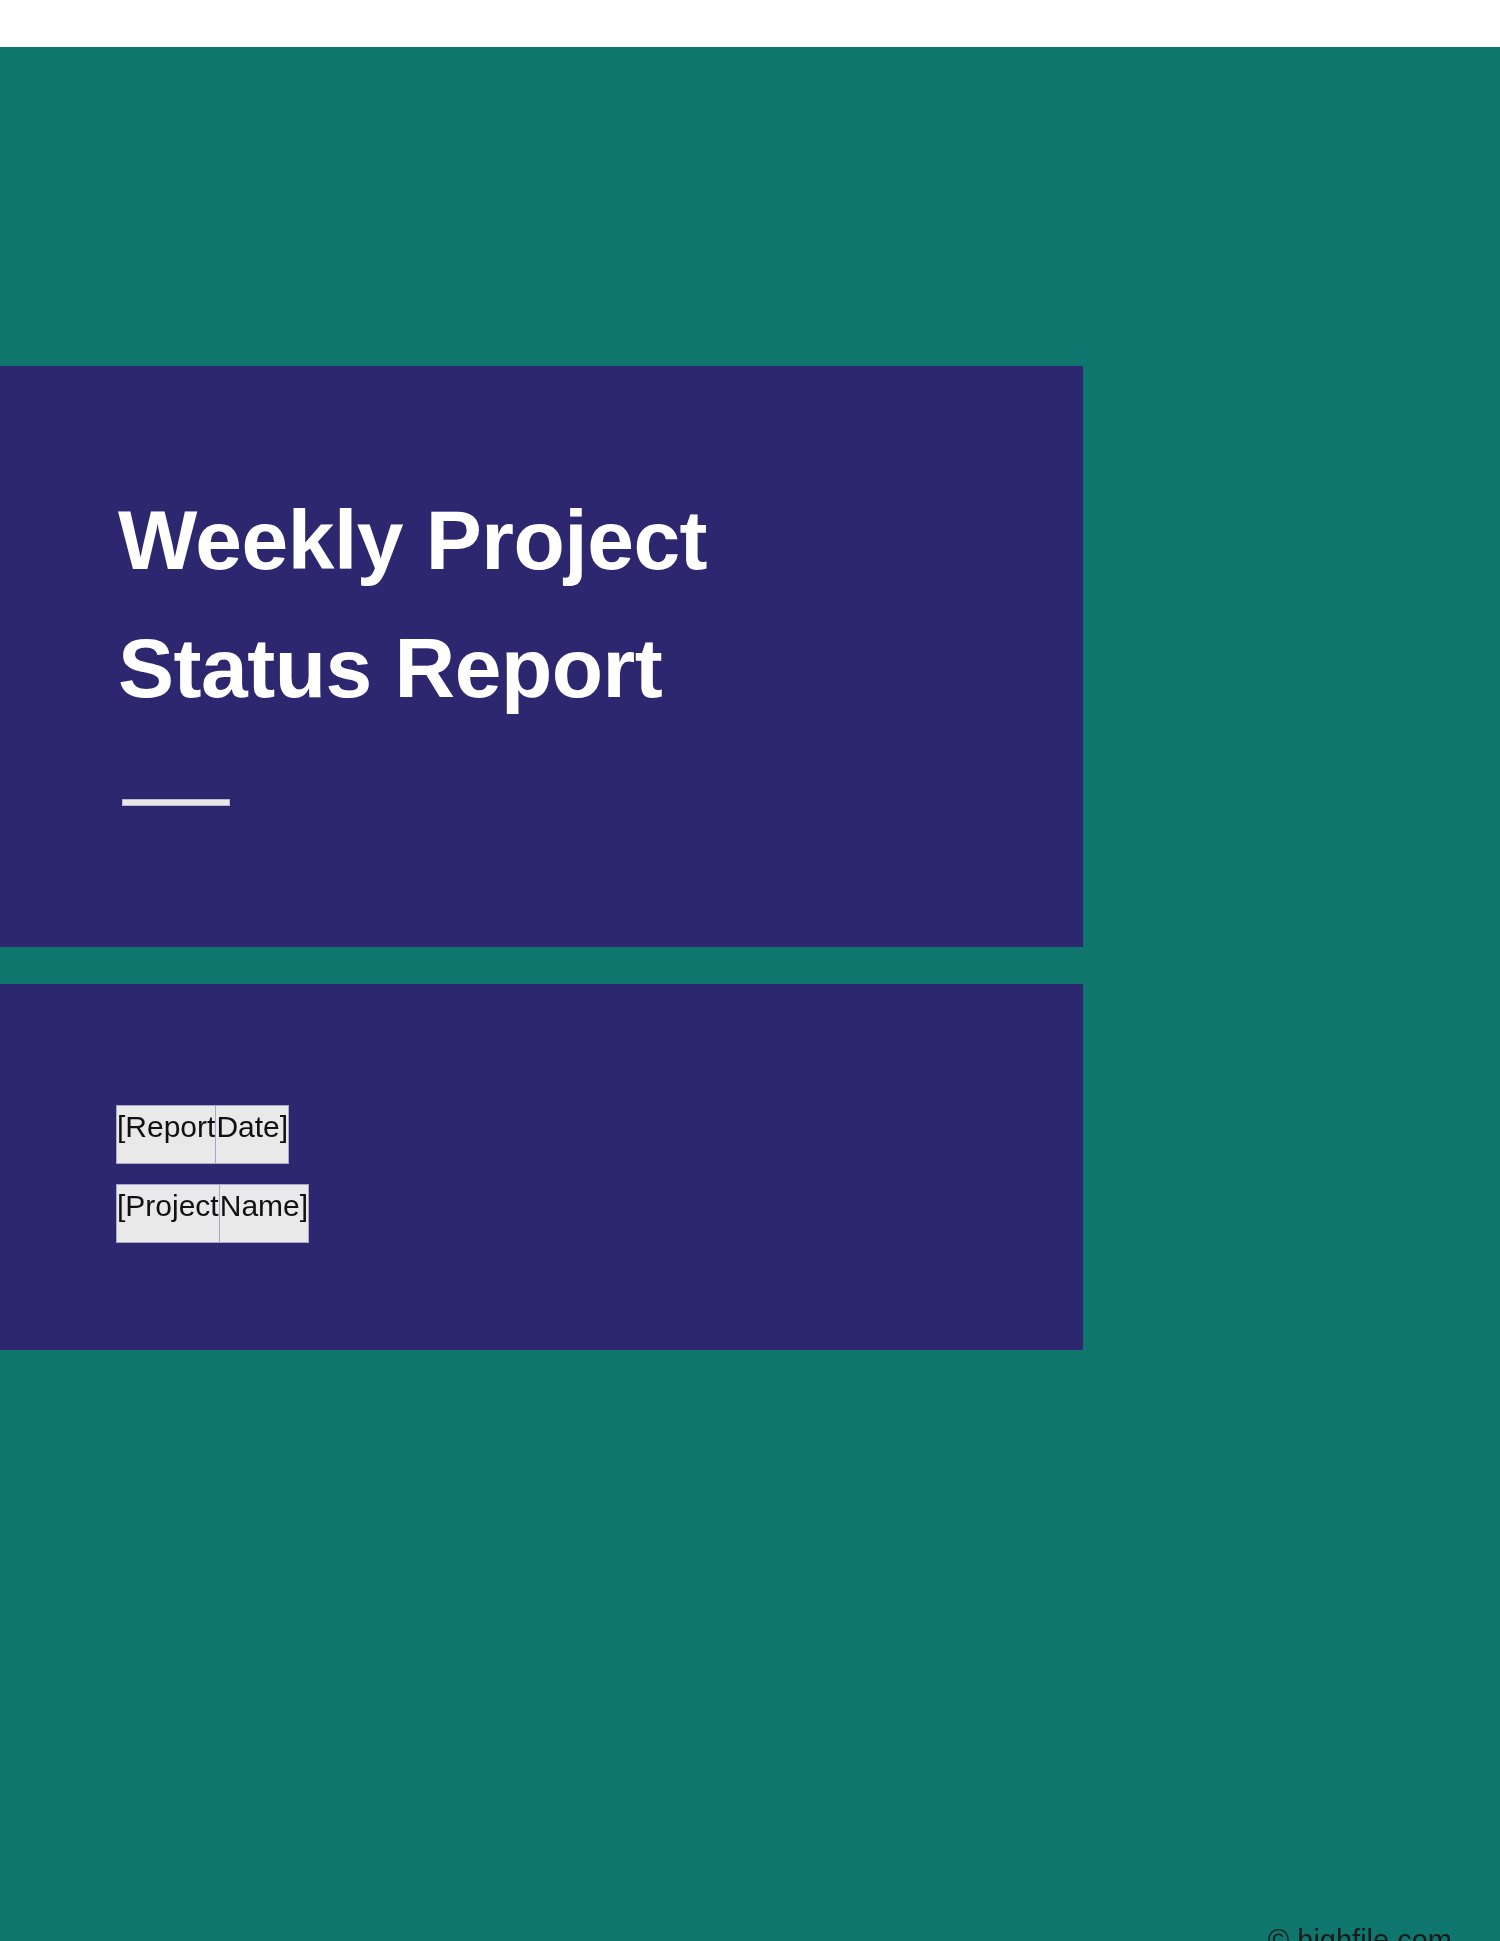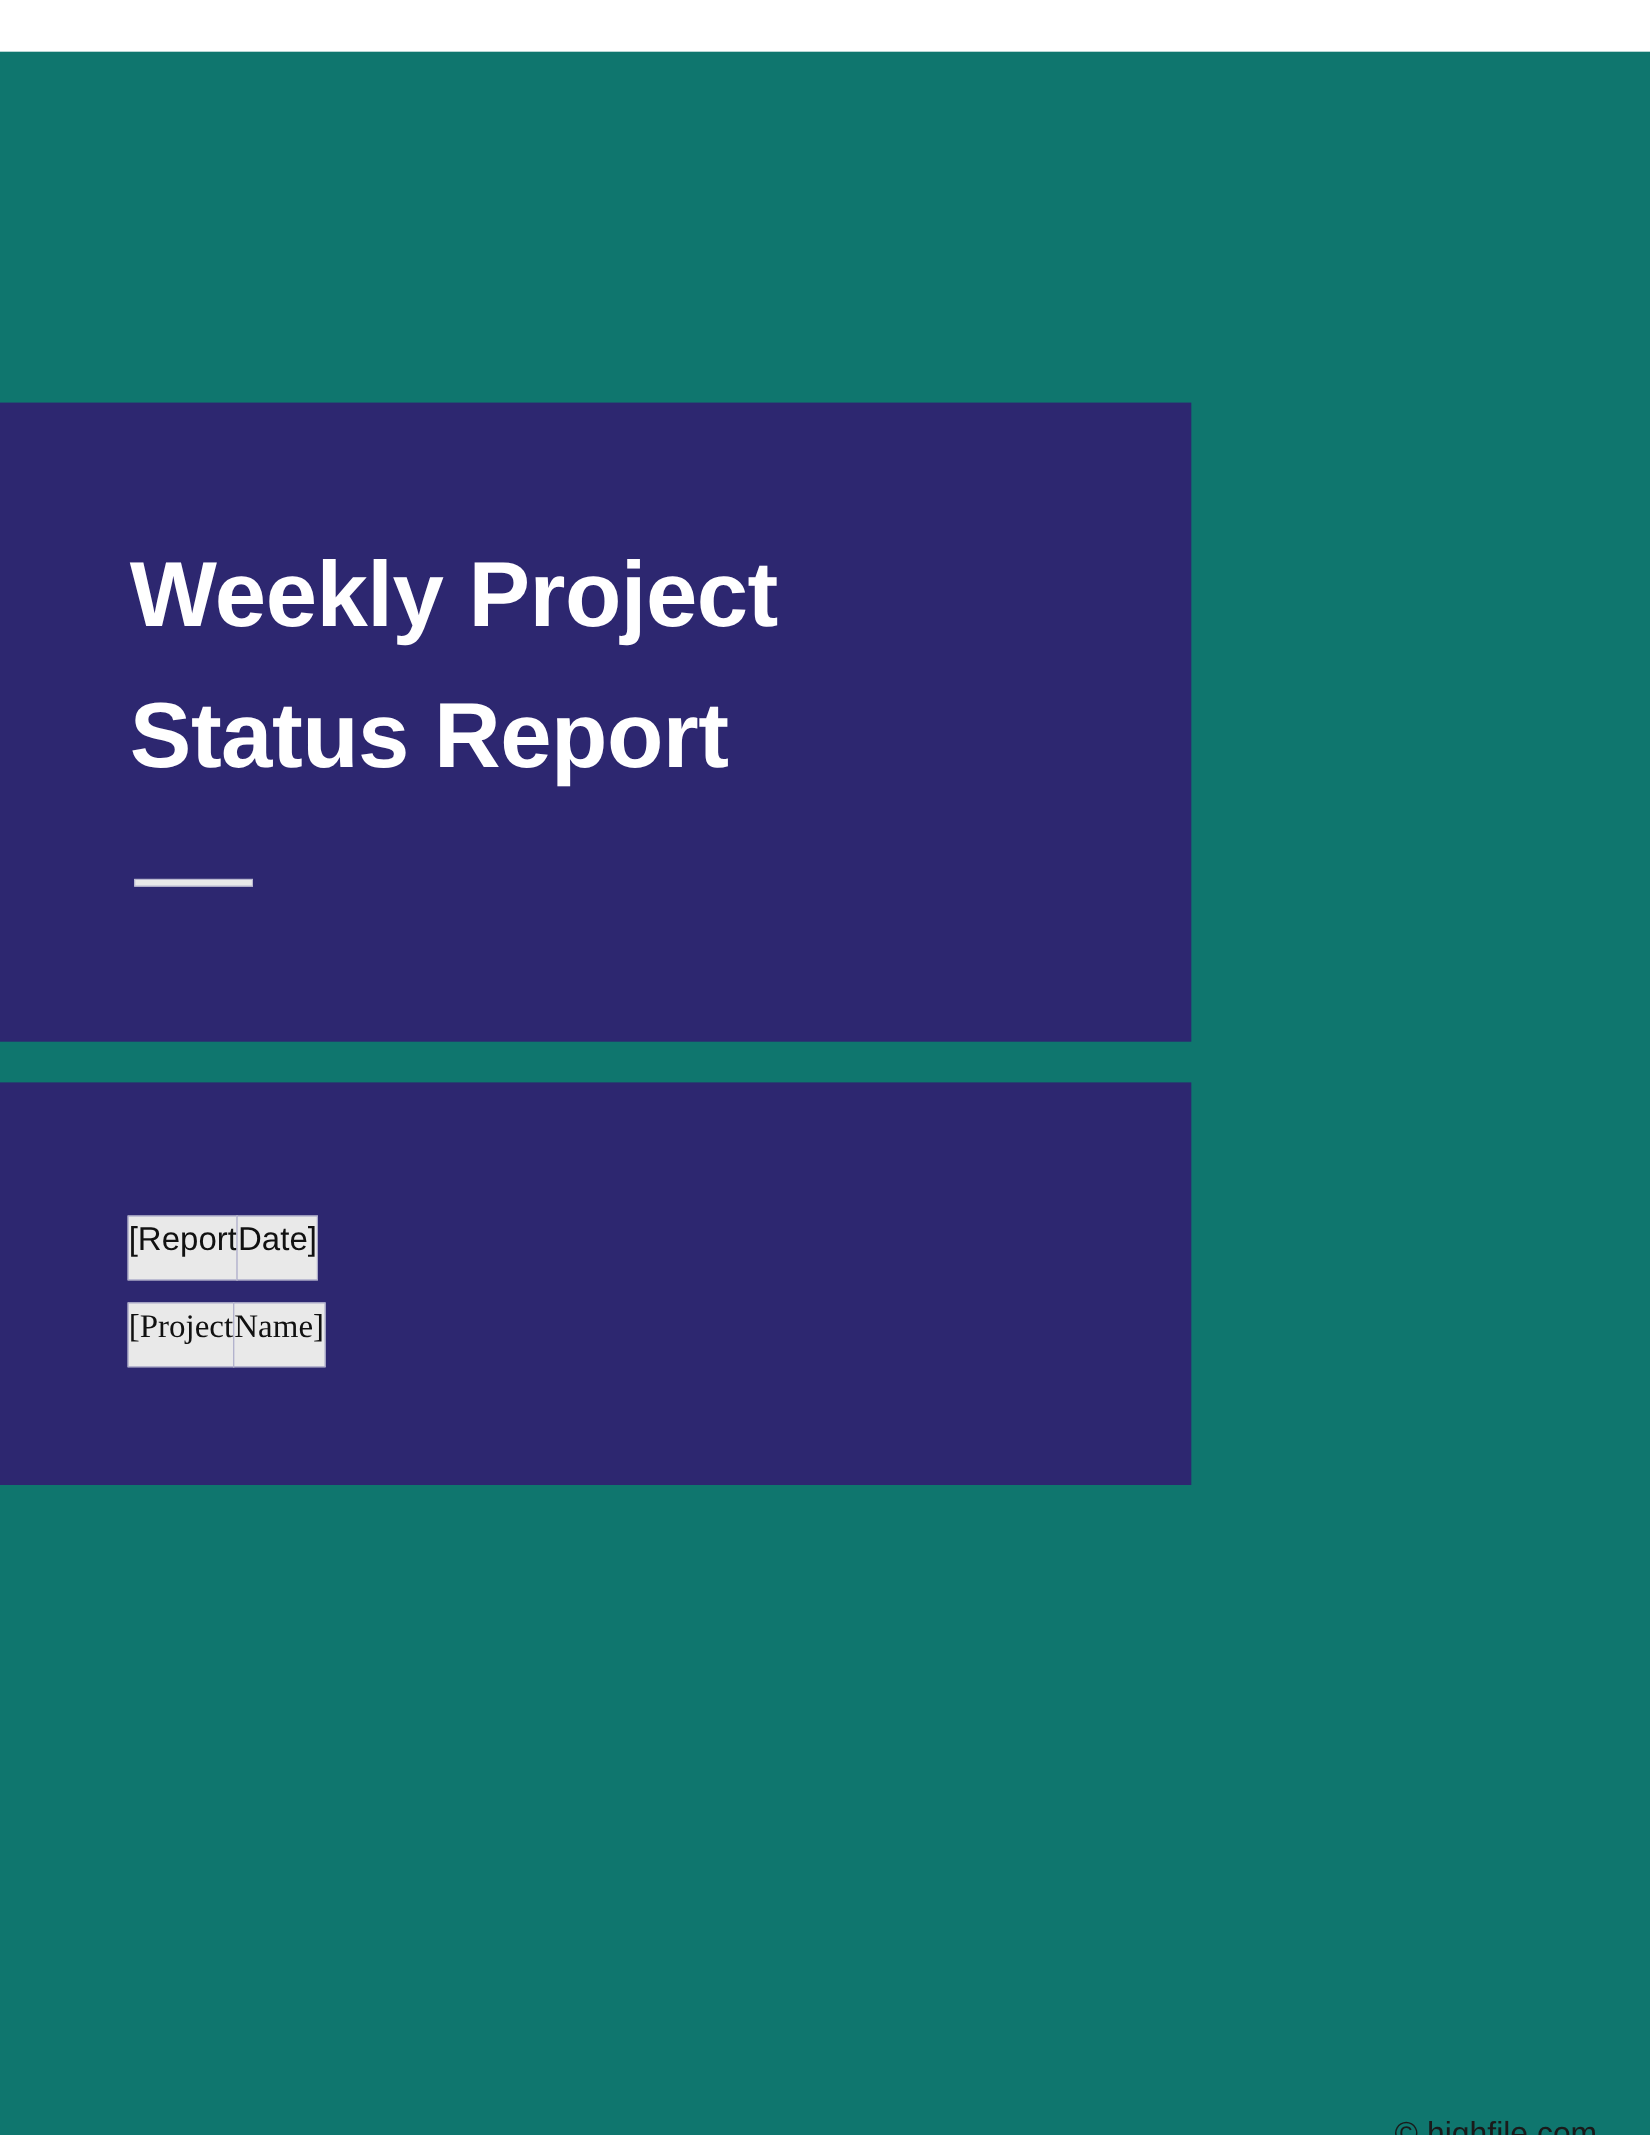--- a/index.html
+++ b/index.html
@@ -73,21 +73,20 @@
   }
 
   .field-row {
     display: block;
     margin-bottom: 20px;
     white-space: nowrap;
   }
 
   .field-row:last-child {
     margin-bottom: 0;
-    font-family: Liberation Serif, serif;
   }
 
   .field-chip {
     display: inline-block;
     background: #e9e9e9;
     border: 1px solid #a9a8c8;
     color: #111111;
     font-size: 30px;
     line-height: 1.33;
     padding: 1px 0 16px 0;

